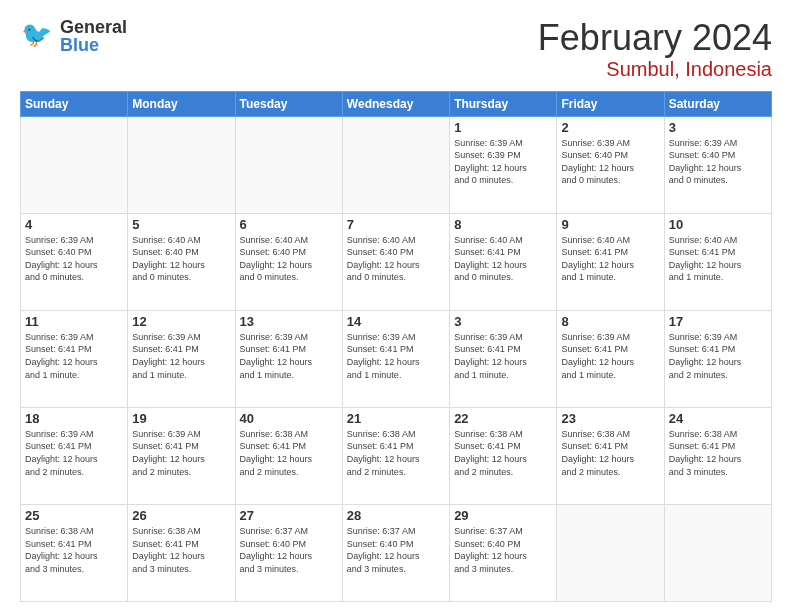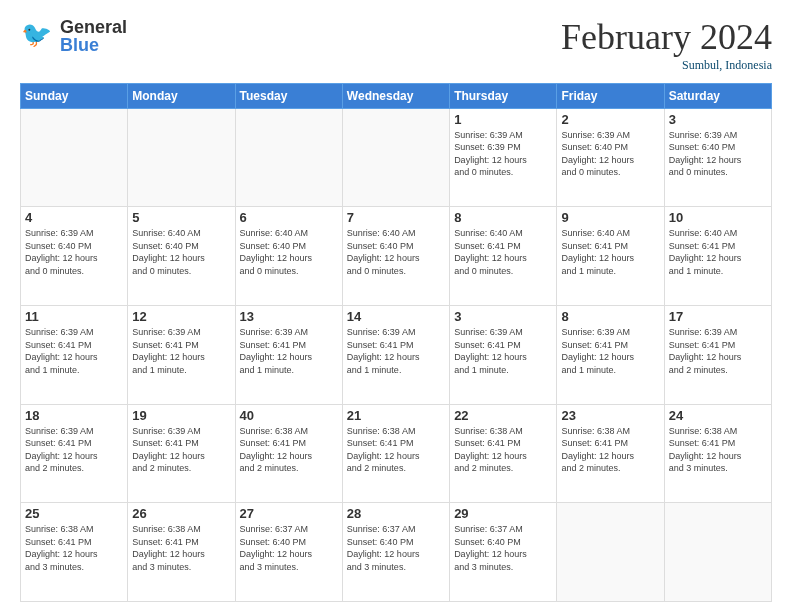--- a/index.html
+++ b/index.html
@@ -18,31 +18,30 @@
       flex-direction: column;
     }
     .header {
       display: flex;
       justify-content: space-between;
       align-items: flex-start;
       margin-bottom: 10px;
     }
     .title-area {
       text-align: right;
-      font-family: Liberation Serif, serif;
     }
     .month-title {
       font-size: 36px;
       font-weight: 300;
       color: #333;
       line-height: 1.1;
     }
     .location {
-      font-size: 12px;
-      color: #0c4a6e;
+      font-size: 20px;
+      color: #b91c1c;
     }
     .calendar {
       flex: 1;
       border: 1px solid #ccc;
       border-collapse: collapse;
       width: 100%;
       table-layout: fixed;
     }
     .calendar th {
       background: #3a7fd5;

